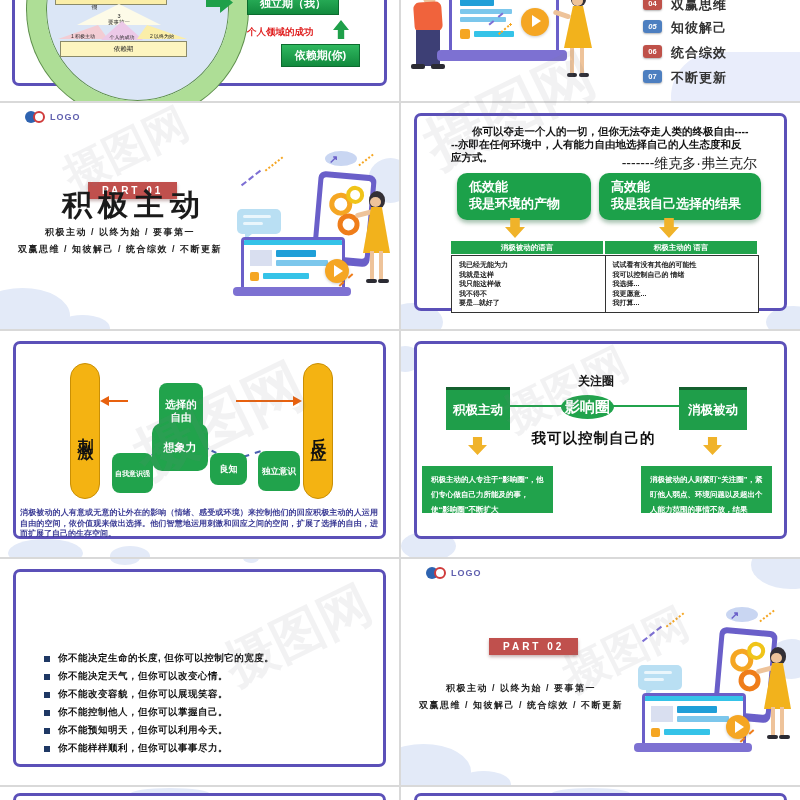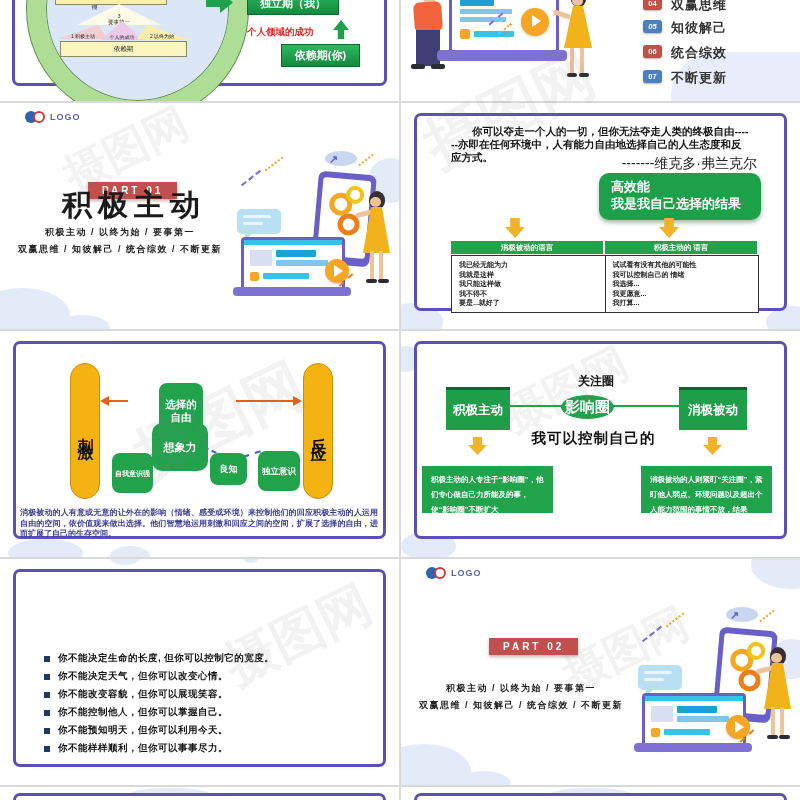--- a/index.html
+++ b/index.html
@@ -250,20 +250,24 @@
       <div class="shape" style="left:141px;top:128px;width:11px;height:4px;background:#2b2b33;border-radius:2px;"></div>
     </div>
   </div>
 
   <div class="cell" id="r2r">
     <div class="cloud" style="left:-18px;top:200px;width:60px;height:38px;"></div>
     <div class="cloud" style="left:365px;top:203px;width:55px;height:32px;"></div>
     <div class="frame" style="left:13px;right:13px;top:10px;bottom:18px;"></div>
     <div class="abs" style="left:50px;top:22px;width:300px;font-size:10.5px;font-weight:bold;color:#111;line-height:13px;text-indent:2em;">你可以夺走一个人的一切，但你无法夺走人类的终极自由------亦即在任何环境中，人有能力自由地选择自己的人生态度和反应方式。</div>
     <div class="abs" style="right:43px;top:52px;font-size:14px;font-weight:normal;color:#222;">-------维克多·弗兰克尔</div>
+    <div class="gbox" style="left:56px;top:70px;width:122px;height:42px;padding:5px 0 0 12px;font-size:13px;line-height:17px;">
+      <div>低效能</div>
+      <div>我是环境的产物</div>
+    </div>
     <div class="gbox" style="left:198px;top:70px;width:150px;height:42px;padding:5px 0 0 12px;font-size:13px;line-height:17px;">
       <div>高效能</div>
       <div>我是我自己选择的结果</div>
     </div>
     <div class="down-arrow" style="left:104px;top:115px;width:20px;height:20px;"></div>
     <div class="down-arrow" style="left:258px;top:115px;width:20px;height:20px;"></div>
     <div class="tbl-head" style="left:50px;top:138px;width:306px;">
       <div>消极被动的语言</div>
       <div>积极主动的 语言</div>
     </div>

